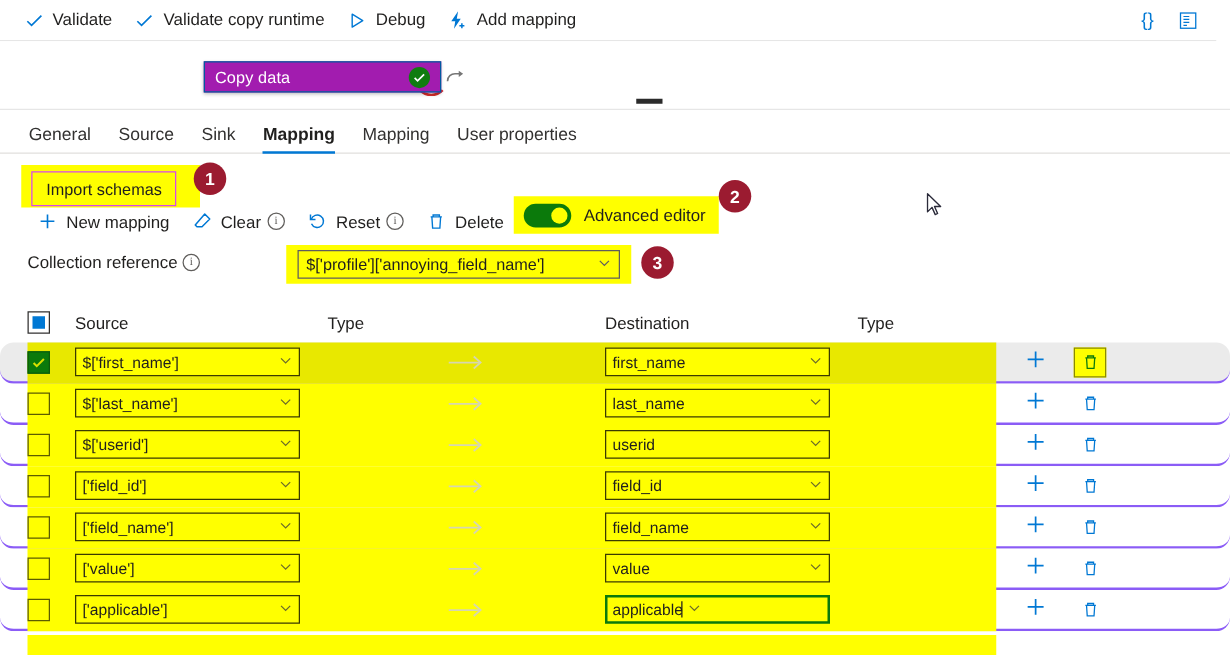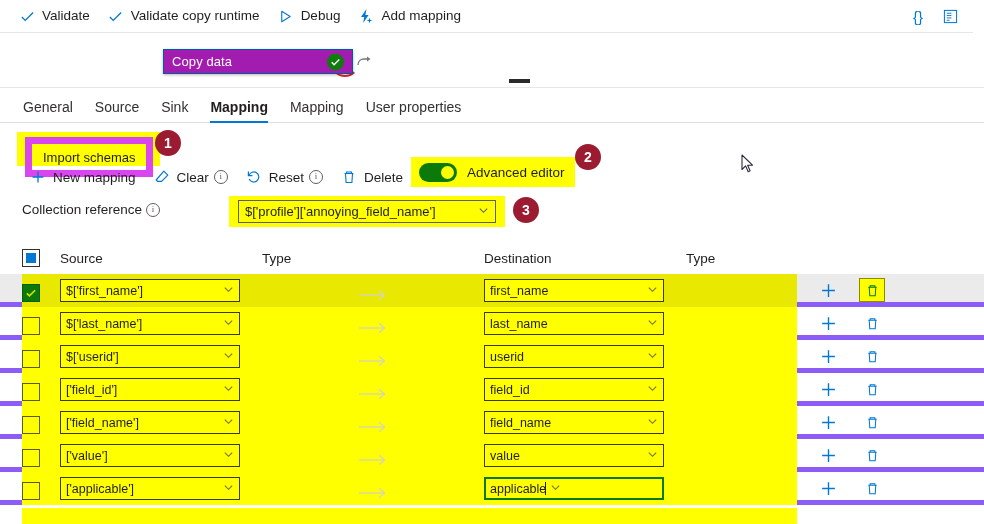--- a/index.html
+++ b/index.html
@@ -112,22 +112,22 @@
 
   
   .actions-wrap { position: absolute; left: 0; top: 128px; width: 984px; height: 62px; }
   .import-hl {
     position: absolute; left: 17px; top: 4px;
     width: 143px; height: 34px;
     background: #ffff00;
   }
   .import-btn {
     position: absolute; left: 25px; top: 9px;
-    height: 40px; padding: 0 11px;
-    border: 7px solid #d946ef;
+    height: 28px; padding: 0 11px;
+    border: 1px solid #d946ef;
     background: transparent;
     display: flex; align-items: center;
     font-size: 13px; color: #201f1e;
     cursor: pointer; box-sizing: border-box;
     font-family: "Liberation Sans", sans-serif;
   }
   .badge {
     position: absolute;
     width: 26px; height: 26px; border-radius: 50%;
     background: #9b1b30;
@@ -217,24 +217,25 @@
 
   .chk-head {
     width: 18px; height: 18px; border: 1px solid #323130;
     background: #fff; box-sizing: border-box;
     display: flex; align-items: center; justify-content: center;
     cursor: pointer;
   }
   .chk-head i { width: 10px; height: 10px; background: #0078d4; display: block; }
 
   .row {
-    display: flex; align-items: flex-end;
+    display: flex; align-items: center;
     height: 33px; padding-left: 22px;
     box-sizing: border-box; position: relative;
-    border-bottom: 5px solid #8b5cf6;
+    border-bottom: 2px solid #8b5cf6;
+    border-radius: 11px;
   }
   .row .yellowband {
     position: absolute; left: 22px; top: 0;
     width: 775px; height: 33px; background: #ffff00; z-index: 0;
   }
   .row.hovered { background: #ebebeb; }
   .row.hovered .yellowband { background: #e8e800; }
   .row > * { position: relative; z-index: 1; }
 
   .chk-row {

